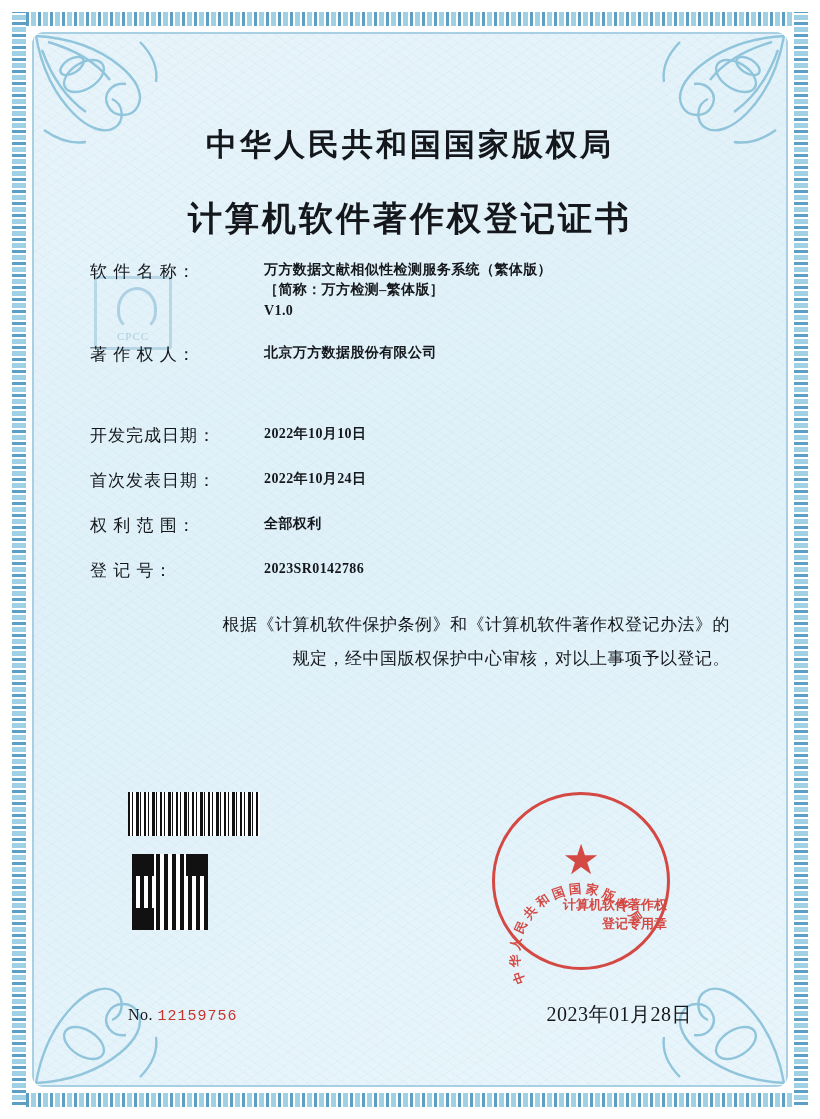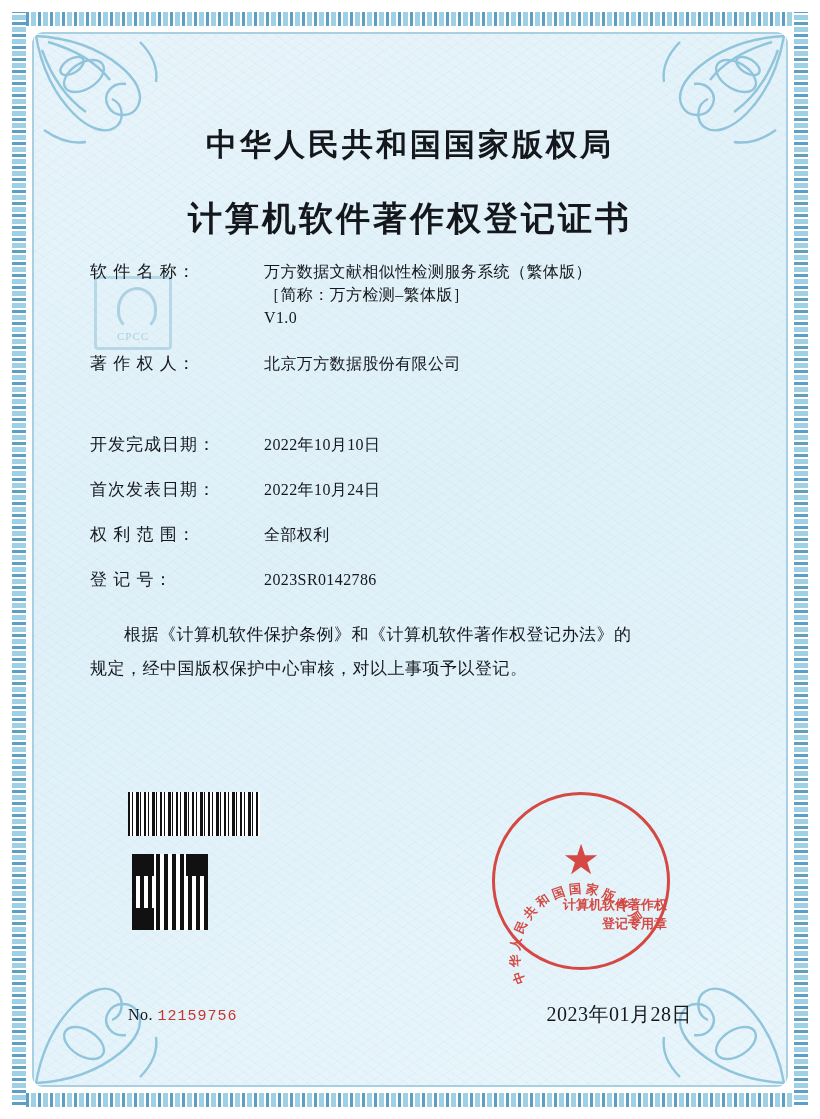--- a/index.html
+++ b/index.html
@@ -181,41 +181,42 @@
   }
   .row .lbl {
     width: 142px;
     flex: 0 0 142px;
     font-size: 17px;
     color: #14181c;
     letter-spacing: 1px;
     white-space: nowrap;
   }
   .row .val {
-    font-size: 16px;
+    font-size: 14px;
     color: #14181c;
     letter-spacing: .4px;
     line-height: 1.45;
+    font-weight: bold;
   }
   .val .sub {
     display: block;
   }
   .mono { font-family: "Liberation Serif", serif; }
   .gap-b { height: 54px; }
 
   .row.spaced { margin-bottom: 22px; }
 
   .statement {
     margin-top: 26px;
     font-size: 17px;
     color: #14181c;
     line-height: 2.0;
     letter-spacing: .5px;
   }
-  .statement p { margin: 0; }
+  .statement p { margin: 0; text-align: right; }
   .statement .indent { text-indent: 34px; }
 
   
   .barcode {
     position: absolute;
     left: 96px;
     top: 760px;
     width: 132px;
     height: 44px;
     background-image: repeating-linear-gradient(90deg,

